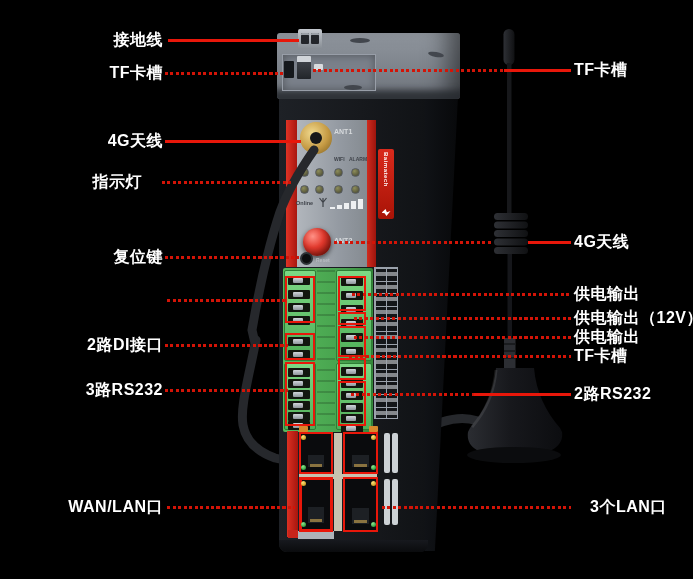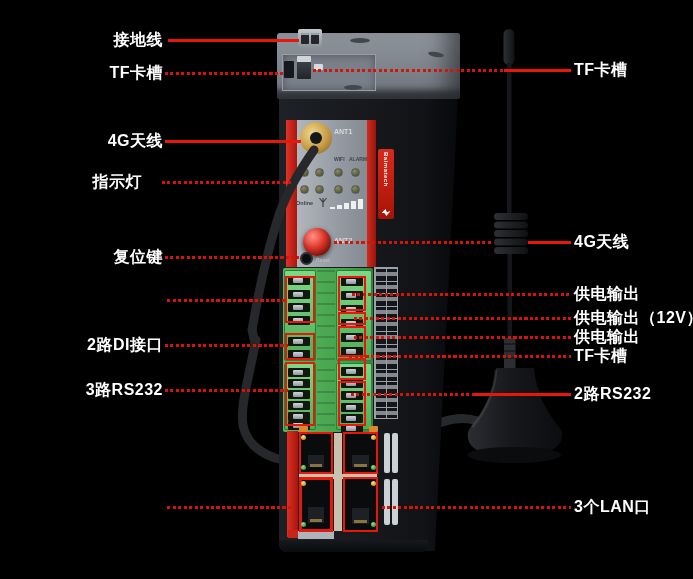--- a/index.html
+++ b/index.html
@@ -281,23 +281,24 @@
   <div class="leader solid" style="z-index:6;left:474px;top:392.5px;width:97px"></div>
   <div class="leader dot" style="z-index:6;left:382px;top:505.5px;width:189px"></div>
 
   <div class="callout left" style="z-index:7;right:530px;top:31px">接地线</div>
   <div class="callout left" style="z-index:7;right:530px;top:64px">TF卡槽</div>
   <div class="callout left" style="z-index:7;right:530px;top:132px">4G天线</div>
   <div class="callout left" style="z-index:7;right:551px;top:173px">指示灯</div>
   <div class="callout left" style="z-index:7;right:530px;top:248px">复位键</div>
   <div class="callout left" style="z-index:7;right:530px;top:336px">2路DI接口</div>
   <div class="callout left" style="z-index:7;right:530px;top:381px">3路RS232</div>
+  <div class="callout left" style="z-index:7;right:530px;top:498px">WAN/LAN口</div>
 
   <div class="callout" style="z-index:7;left:574px;top:61px">TF卡槽</div>
   <div class="callout" style="z-index:7;left:574px;top:233px">4G天线</div>
   <div class="callout" style="z-index:7;left:574px;top:285px">供电输出</div>
   <div class="callout" style="z-index:7;left:574px;top:309px">供电输出（12V）</div>
   <div class="callout" style="z-index:7;left:574px;top:328px">供电输出</div>
   <div class="callout" style="z-index:7;left:574px;top:347px">TF卡槽</div>
   <div class="callout" style="z-index:7;left:574px;top:385px">2路RS232</div>
-  <div class="callout" style="z-index:7;left:574px;top:498px">3个LAN口</div>
+  <div class="callout" style="z-index:7;left:590px;top:498px">3个LAN口</div>
 
 </div>
 
 </body></html>

